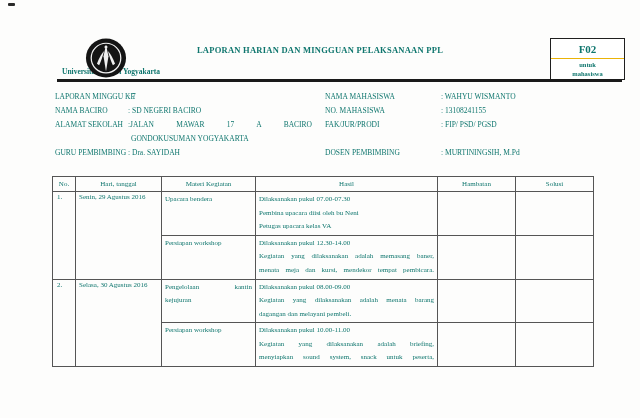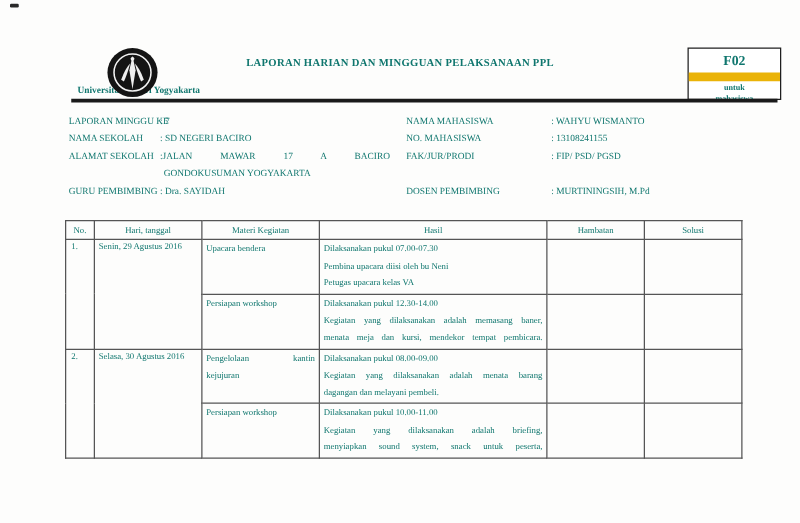--- a/index.html
+++ b/index.html
@@ -19,21 +19,21 @@
   .univ-name {
     position:absolute; left:62px; top:67px;
     font-size:7.5px; font-weight:bold; white-space:nowrap; z-index:1;
   }
   .logo { position:absolute; left:84px; top:38px; width:44px; height:42px; z-index:2; }
   .form-box {
     position:absolute; left:550px; top:38px; width:75px; height:42px;
     border:1.5px solid #1f1f1f; background:#fff; box-sizing:border-box;
   }
   .form-code {
-    height:19px; border-bottom:7px solid #eab308;
+    height:19px; border-bottom:1px solid #eab308;
     display:flex; align-items:center; justify-content:center;
     font-size:11px; font-weight:bold;
   }
   .form-for {
     height:20px; display:flex; flex-direction:column; align-items:center; justify-content:center;
     font-size:6.5px; font-weight:bold; line-height:9px;
   }
   .rule { position:absolute; left:57px; top:79px; width:565px; height:3px; background:#1a1a1a; }
 
   
@@ -90,21 +90,21 @@
       <span>untuk</span>
       <span>mahasiswa</span>
     </div>
   </div>
 
   <div class="rule"></div>
 
   <div class="info">
     <div class="lbl-l y1">LAPORAN MINGGU KE</div>
     <div class="val-l y1">: 7</div>
-    <div class="lbl-l y2">NAMA SEKOLAH</div>
+    <div class="lbl-l y2">NAMA BACIRO</div>
     <div class="val-l y2">: SD NEGERI BACIRO</div>
     <div class="lbl-l y3">ALAMAT SEKOLAH</div>
     <div class="addr1 y3">:JALAN MAWAR 17 A BACIRO</div>
     <div class="addr2 y3b">GONDOKUSUMAN YOGYAKARTA</div>
     <div class="lbl-l y4">GURU PEMBIMBING</div>
     <div class="val-l y4">: Dra. SAYIDAH</div>
 
     <div class="lbl-r y1">NAMA MAHASISWA</div>
     <div class="val-r y1">: WAHYU WISMANTO</div>
     <div class="lbl-r y2">NO. MAHASISWA</div>

